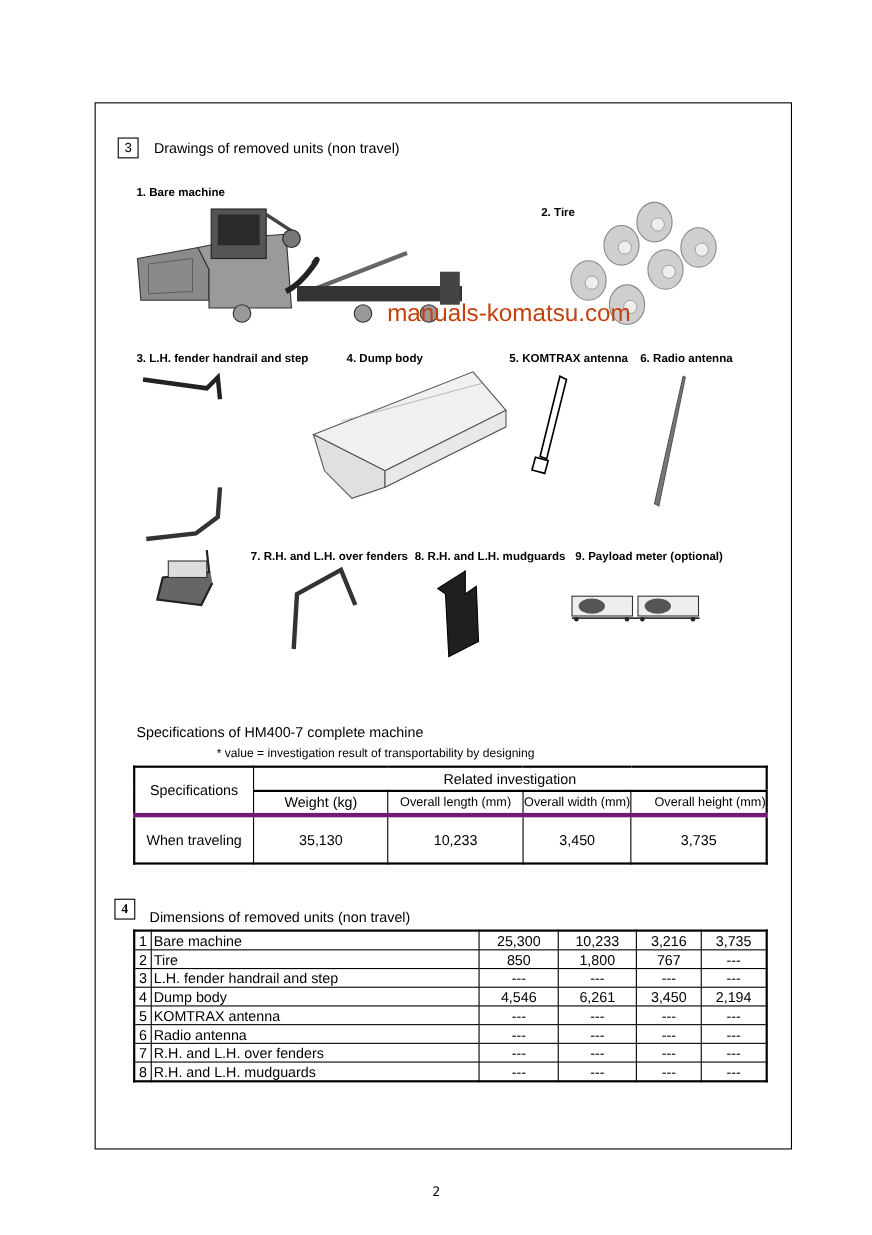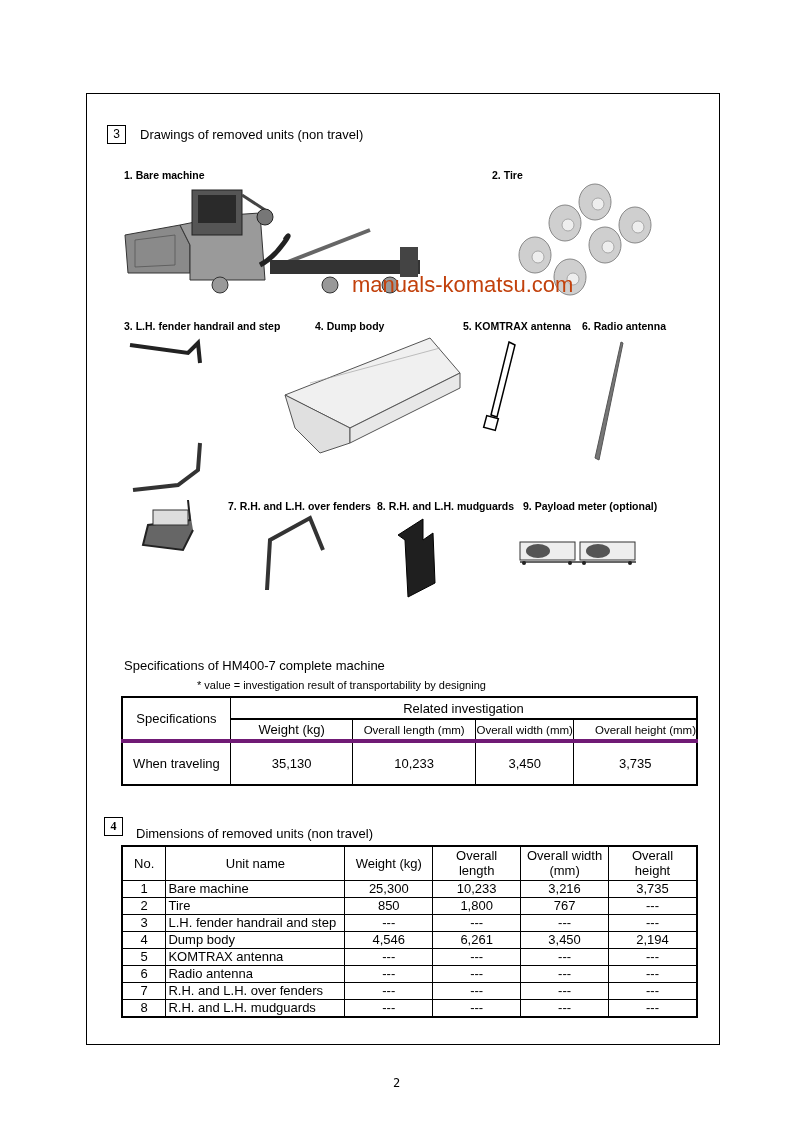--- a/index.html
+++ b/index.html
@@ -26,21 +26,21 @@
 </style>
 </head>
 <body>
 
 <div class="frame"></div>
 
 <div class="sec-num" style="left:107px; top:125px;">3</div>
 <div class="sec-title" style="left:140px; top:127px;">Drawings of removed units (non travel)</div>
 
 <div class="cap" style="left:124px; top:169px;">1. Bare machine</div>
-<div class="cap" style="left:492px; top:169px;">2. Tire</div>
+<div class="cap" style="left:492px; top:187px;">2. Tire</div>
 <div class="cap" style="left:124px; top:320px;">3. L.H. fender handrail and step</div>
 <div class="cap" style="left:315px; top:320px;">4. Dump body</div>
 <div class="cap" style="left:463px; top:320px;">5. KOMTRAX antenna</div>
 <div class="cap" style="left:582px; top:320px;">6. Radio antenna</div>
 <div class="cap" style="left:228px; top:500px;">7. R.H. and L.H. over fenders</div>
 <div class="cap" style="left:377px; top:500px;">8. R.H. and L.H. mudguards</div>
 <div class="cap" style="left:523px; top:500px;">9. Payload meter (optional)</div>
 
 <svg style="left:120px; top:185px;" width="310" height="110" viewBox="0 0 310 110">
   <path d="M5 50 L60 40 L70 60 L70 88 L8 88 Z" fill="#8a8a8a" stroke="#333" stroke-width="1"></path>
@@ -146,28 +146,20 @@
     <td>3,735</td>
   </tr>
 </tbody>
   </table>
 
 <div class="sec-num" style="left:104px; top:817px; font-weight:bold; font-family:'Liberation Serif', serif;">4</div>
 <div class="sec-title" style="left:136px; top:826px;">Dimensions of removed units (non travel)</div>
 
 <table class="dims" style="left:121px; top:845px; width:577px;">
   <tbody>
-      <tr style="height:34px;">
-    <th style="width:42px;">No.</th>
-    <th style="width:176px;">Unit name</th>
-    <th style="width:86px;">Weight (kg)</th>
-    <th style="width:86px;"><span>Overall</span><br><span>length</span></th>
-    <th style="width:86px;"><span>Overall width</span><br><span>(mm)</span></th>
-    <th style="width:86px;"><span>Overall</span><br><span>height</span></th>
-  </tr>
   <tr>
     <td>1</td>
     <td class="name">Bare machine</td>
     <td>25,300</td>
     <td>10,233</td>
     <td>3,216</td>
     <td>3,735</td>
   </tr>
   <tr>
     <td>2</td>

